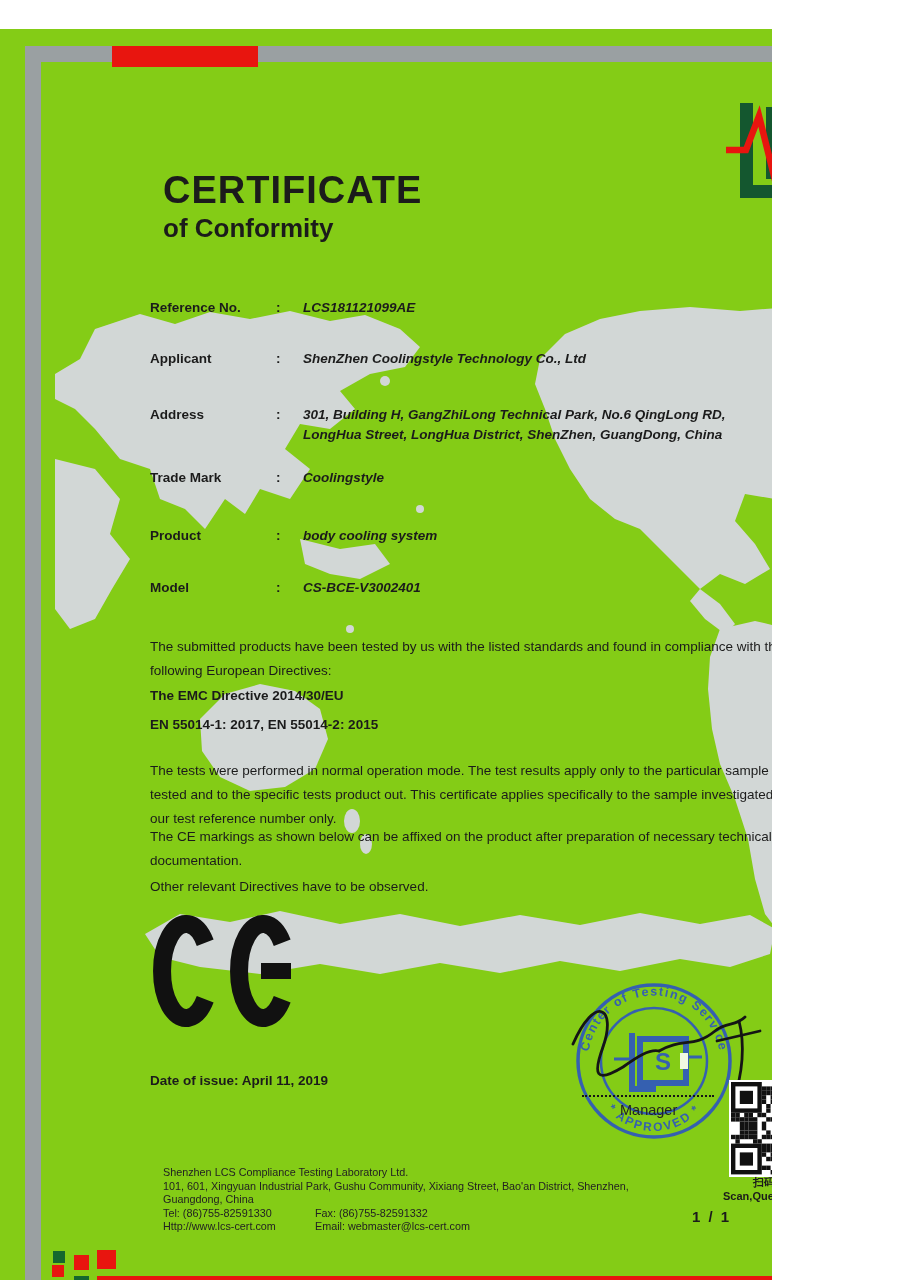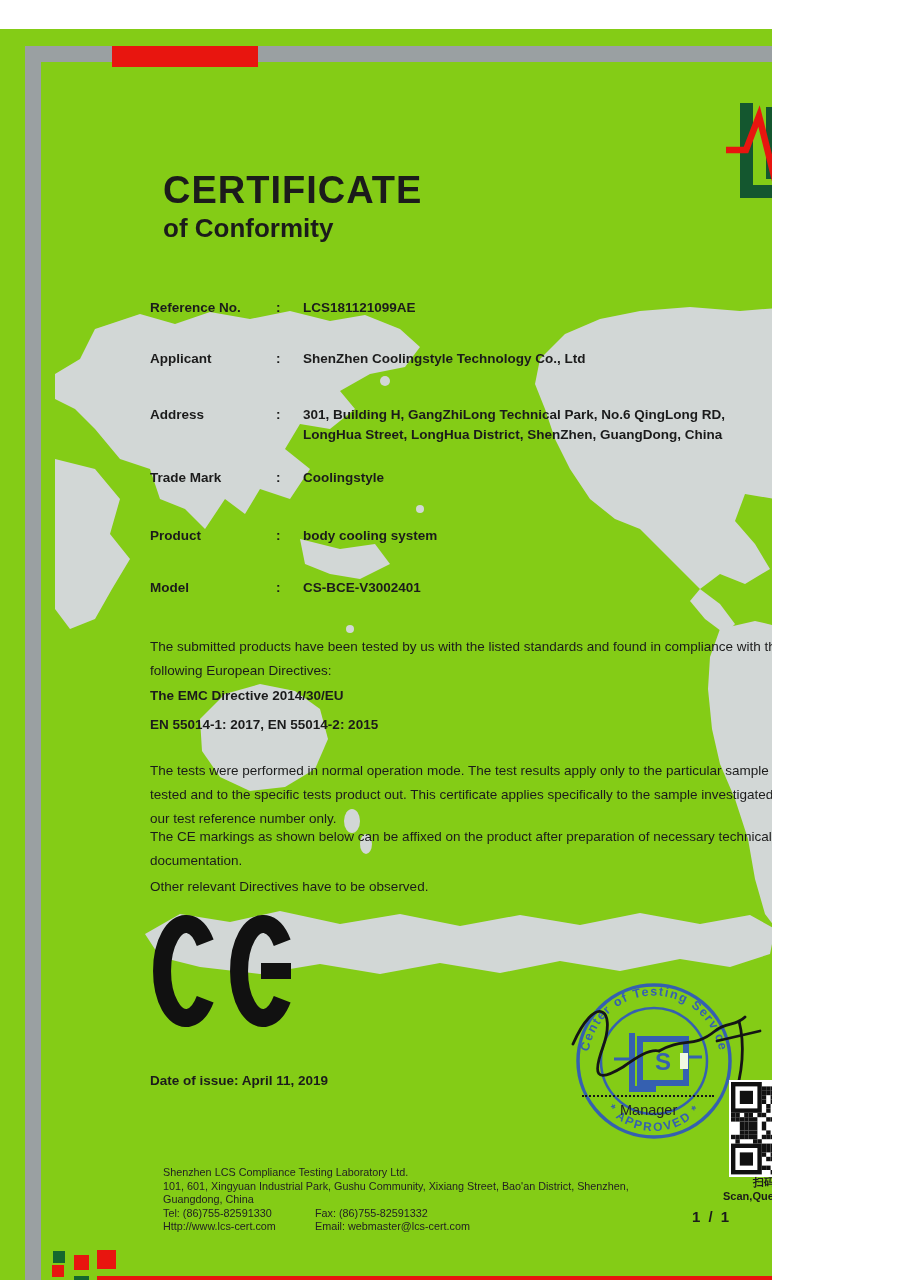--- a/index.html
+++ b/index.html
@@ -16,21 +16,21 @@
   .redtick{left:901px;top:1186px;width:6px;height:13px;background:#e8150f;}
   
   .watermark{left:41px;top:33px;width:836px;height:1214px;overflow:hidden;}
   
   .title-main{left:163px;top:140px;font-size:38px;font-weight:bold;letter-spacing:1px;}
   .title-sub{left:163px;top:184px;font-size:26px;font-weight:bold;}
   
   .frow{position:absolute;left:150px;width:660px;font-size:13.5px;font-weight:bold;line-height:20px;}
   .flabel{position:absolute;left:0;top:0;width:120px;}
   .fcolon{position:absolute;left:126px;top:0;}
-  .fvalue{position:absolute;left:153px;top:0;width:482px;}
+  .fvalue{position:absolute;left:153px;top:0;width:482px;font-style:italic;}
   
   .para{position:absolute;left:150px;width:648px;font-size:13.5px;line-height:24px;}
   .bold{font-weight:bold;}
   
   .ce{left:148px;top:886px;}
   .dateline{left:150px;top:1044px;font-size:13.5px;font-weight:bold;}
   
   .stamp{left:574px;top:952px;}
   .signature{left:555px;top:960px;}
   .dotline{left:582px;top:1066px;width:132px;border-bottom:2.5px dotted #151515;}

